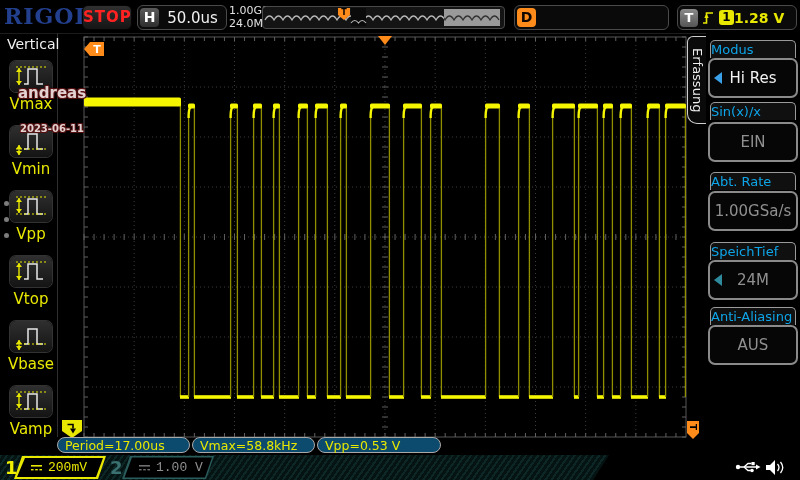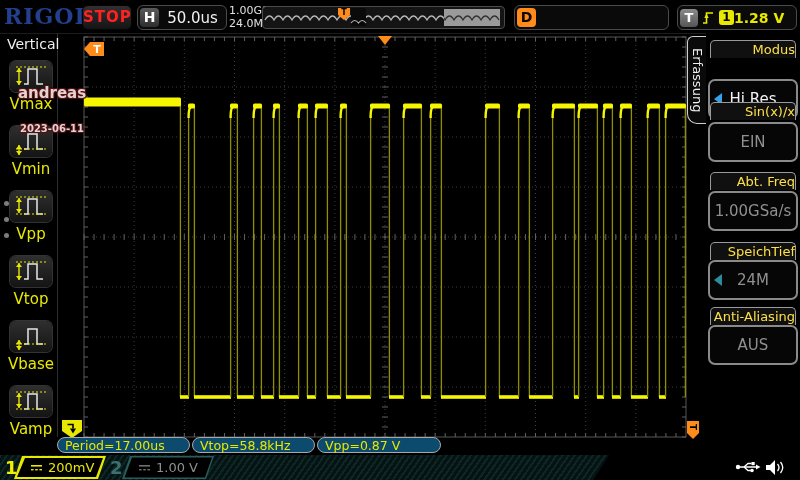--- a/index.html
+++ b/index.html
@@ -52,38 +52,38 @@
   #scope-svg{position:absolute;left:58px;top:33px;z-index:10;}
 
   
   .erf-tab{position:absolute;left:687px;top:36px;width:18px;height:86px;background:#0a0a0a;
         border:1px solid #cfcfcf;border-right:none;border-radius:6px 0 0 10px;
         color:#f0f0f0;font-size:13px;display:flex;align-items:center;justify-content:center;
         writing-mode:vertical-rl;z-index:20;}
   .rm-panel{position:absolute;left:706px;top:33px;width:94px;height:404px;background:#000;}
   .rm-header{position:absolute;left:4px;width:84px;height:17px;background:#101010;
         border:1px solid #9a9a9a;border-bottom:none;border-radius:5px 5px 0 0;
-        color:#fde047;font-size:13px;text-align:right;line-height:17px;}
+        color:#0ea5e9;font-size:13px;text-align:left;line-height:17px;}
   .rm-btn{position:absolute;left:2px;width:86px;height:36px;background:#060606;
         border:2px solid #8a8a8a;border-radius:7px;color:#909090;font-size:15px;
         display:flex;align-items:center;justify-content:center;}
-  .rm-btn.active{color:#f2f2f2;margin-top:21px;}
+  .rm-btn.active{color:#f2f2f2;}
   .menu-arrow{position:absolute;left:4px;top:50%;margin-top:-6px;width:0;height:0;
         border:6px solid transparent;border-left:none;border-right:8px solid #3aa0e8;}
 
   
   .meas{position:absolute;top:437px;height:16px;background:#0c4a6e;border:1px solid #a8a8a8;
         border-radius:8px;color:#e8e800;font-size:12.5px;line-height:15px;padding-left:7px;
         box-sizing:border-box;z-index:25;}
 
   
   .chbar{position:absolute;left:0;top:455px;width:800px;height:25px;
         background:repeating-linear-gradient(125deg,#0d2626 0 2px,#061313 2px 5px);}
   .ch-num{position:absolute;top:2px;font-size:18px;font-weight:bold;}
-  .pgram{position:absolute;top:1px;width:92px;height:23px;}
+  .pgram{position:absolute;top:1px;width:92px;height:23px;font-family:Liberation Mono, monospace;}
   .pgram .outer{position:absolute;inset:0;}
   .pgram .inner{position:absolute;inset:0;background:#000;}
   .ch-scale{position:absolute;top:4px;font-size:13px;}
   .wedge{position:absolute;left:593px;top:0;width:207px;height:25px;background:#000;
         clip-path:polygon(16px 0,207px 0,207px 25px,0 25px);}
 </style>
 </head>
 <body>
 
 <div class="screen">
@@ -630,38 +630,38 @@
   <div class="rm-panel">
     <div class="rm-header" style="top:7px">Modus</div>
     <div class="rm-btn active" style="top:25px">
       <span class="menu-arrow" style="border-right-color: rgb(58, 160, 232);"></span>
       <span>Hi Res</span>
     </div>
     <div class="rm-header" style="top:69px">Sin(x)/x</div>
     <div class="rm-btn" style="top:89px">
       <span>EIN</span>
     </div>
-    <div class="rm-header" style="top:139px">Abt. Freq</div>
+    <div class="rm-header" style="top:139px">Abt. Rate</div>
     <div class="rm-btn" style="top:158px">
       <span>1.00GSa/s</span>
     </div>
     <div class="rm-header" style="top:209px">SpeichTief</div>
     <div class="rm-btn" style="top:227px">
       <span class="menu-arrow" style="border-right-color: rgb(47, 138, 158);"></span>
       <span>24M</span>
     </div>
     <div class="rm-header" style="top:274px">Anti-Aliasing</div>
     <div class="rm-btn" style="top:292px">
       <span>AUS</span>
     </div>
   </div>
 
   <div class="meas" style="left:57px;width:133px">Period=17.00us</div>
-  <div class="meas" style="left:192px;width:123px">Vtop=58.8kHz</div>
-  <div class="meas" style="left:317px;width:124px">Vpp=0.87 V</div>
+  <div class="meas" style="left:192px;width:123px">Vmax=58.8kHz</div>
+  <div class="meas" style="left:317px;width:124px">Vpp=0.53 V</div>
 
   <div class="chbar">
     <div class="ch-num" style="left:5px;color:#f0f000">1</div>
     <div class="pgram" style="left:14px">
       <div class="outer" style="background:#e8e800;clip-path:polygon(8px 0,92px 0,84px 23px,0 23px)"></div>
       <div class="inner" style="clip-path:polygon(11px 2px,89px 2px,82px 21px,3px 21px)"></div>
       <svg class="abs" style="left:16px;top:6px" width="13" height="12">
         <rect x="1" y="3" width="11" height="1.6" fill="#e8e800"></rect>
         <rect x="1" y="7" width="2.6" height="1.4" fill="#e8e800"></rect>
         <rect x="5.2" y="7" width="2.6" height="1.4" fill="#e8e800"></rect>

